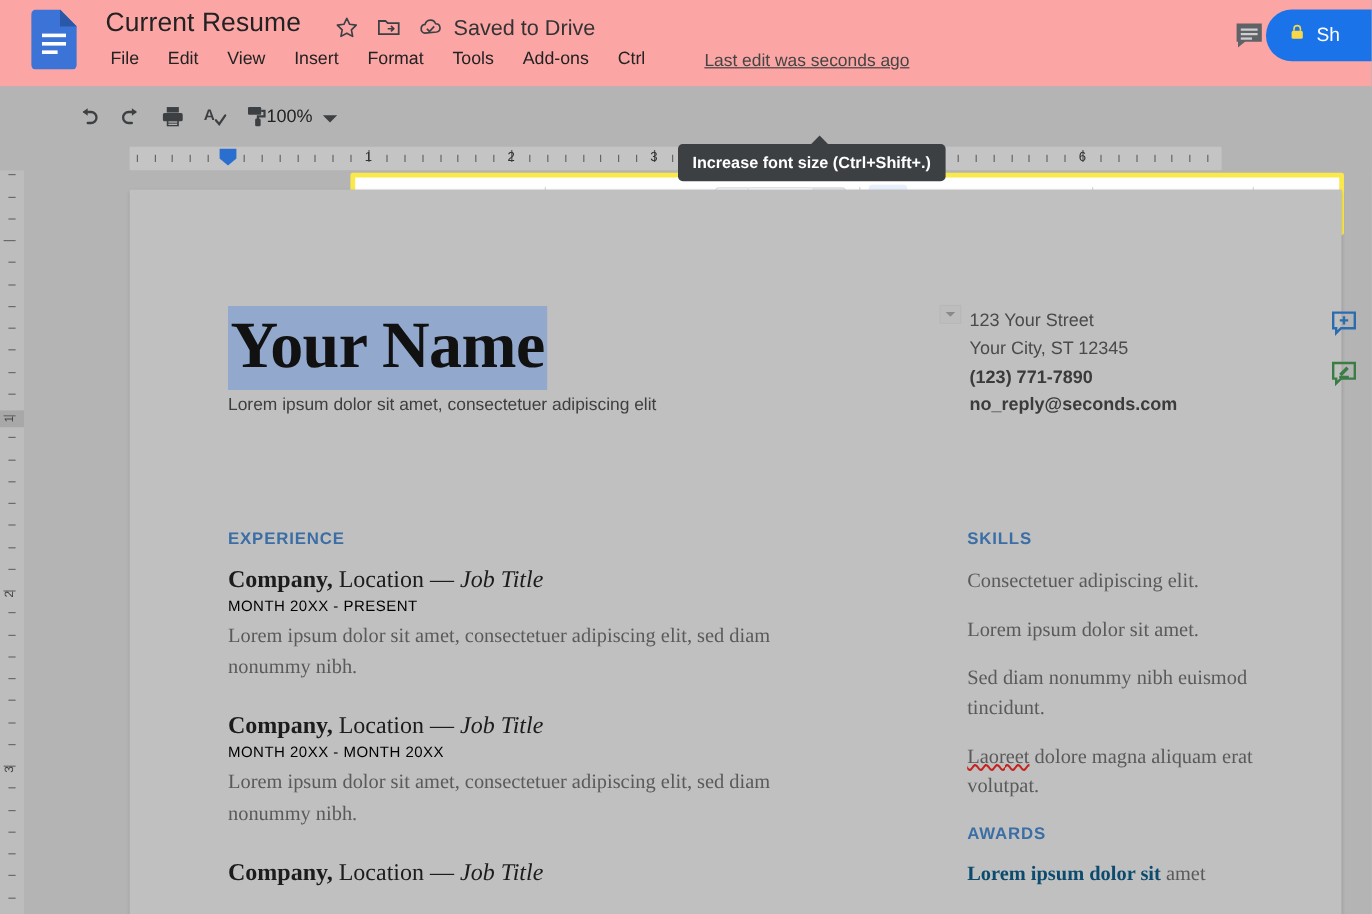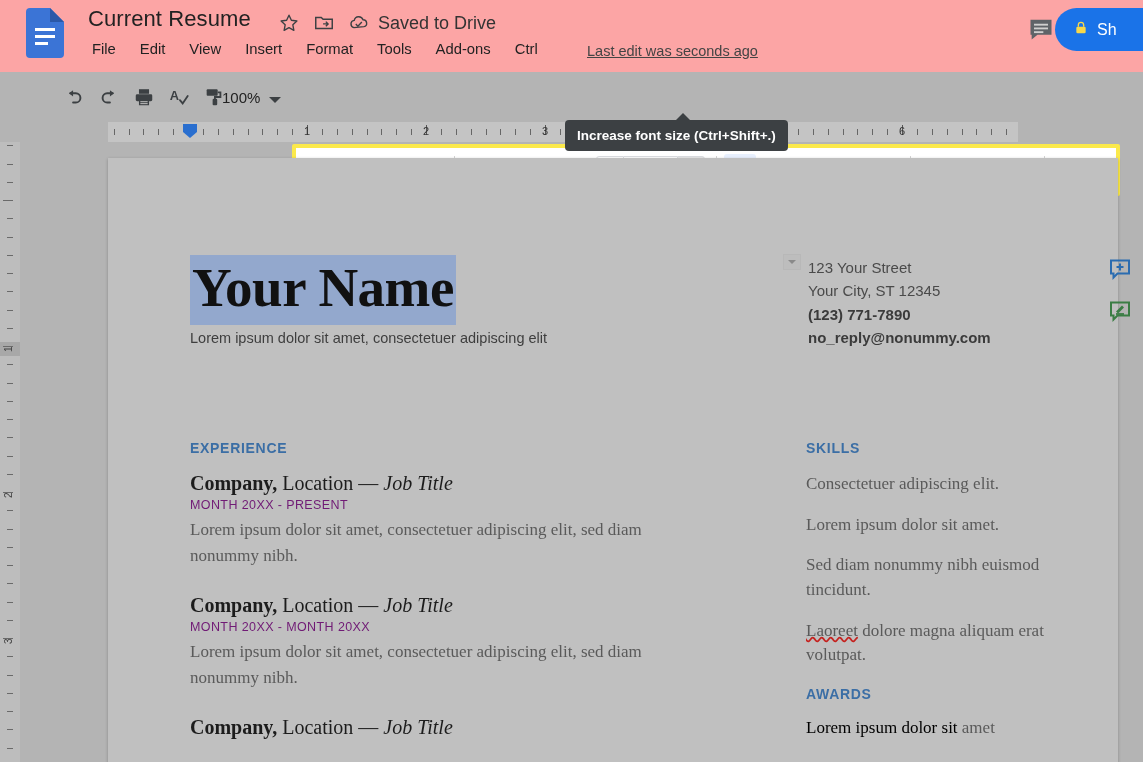--- a/index.html
+++ b/index.html
@@ -245,21 +245,21 @@
   .right-col {
     position: absolute; left: 698px; top: 282px; width: 290px;
   }
   .job-head {
     font-family: "Liberation Serif", serif;
     font-size: 20px; color: #1c1c1c; margin-bottom: 3px;
   }
   .job-head .co { font-weight: bold; }
   .job-head .jt { font-style: italic; }
   .job-date {
-    font-size: 12.5px; color: #701a75; letter-spacing: 0.4px;
+    font-size: 12.5px; color: #000000; letter-spacing: 0.4px;
     margin-bottom: 5px;
     font-family: "Liberation Sans", sans-serif;
   }
   .job-desc {
     font-family: "Liberation Serif", serif;
     font-size: 17px; color: #5a5a5a; line-height: 1.5;
     margin-bottom: 26px;
   }
   .skill-item {
     font-family: "Liberation Serif", serif;
@@ -267,21 +267,21 @@
     margin-bottom: 16px;
   }
   .misspell {
     text-decoration: underline wavy #c5221f;
     text-decoration-skip-ink: none;
   }
   .award-item {
     font-family: "Liberation Serif", serif;
     font-size: 17px; color: #5a5a5a;
   }
-  .award-item .b { font-weight: normal; color: #000000; }
+  .award-item .b { font-weight: bold; color: #0c4a6e; }
 
   
   .side-btns {
     position: absolute; right: 8px; top: 255px;
     display: flex; flex-direction: column; gap: 14px; z-index: 30;
   }
   .side-btn {
     width: 30px; height: 28px; cursor: pointer;
     display: flex; align-items: center; justify-content: center;
   }
@@ -638,21 +638,21 @@
     <div class="contact-caret">
       <svg width="10" height="8" viewBox="0 0 14 12">
           <path d="M1 3 L7 9 L13 3 z" fill="#8a8a8a"></path>
         </svg>
     </div>
 
     <div class="contact-block">
       <div>123 Your Street</div>
       <div>Your City, ST 12345</div>
       <div class="b">(123) 771-7890</div>
-      <div class="b">no_reply@nonummy.com</div>
+      <div class="b">no_reply@seconds.com</div>
     </div>
 
     <div class="left-col">
       <div class="sec-title">EXPERIENCE</div>
 
       <div>
         <div class="job-head">
           <span class="co">Company,</span><span> Location — </span><span class="jt">Job Title</span>
         </div>
         <div class="job-date">MONTH 20XX - PRESENT</div>

